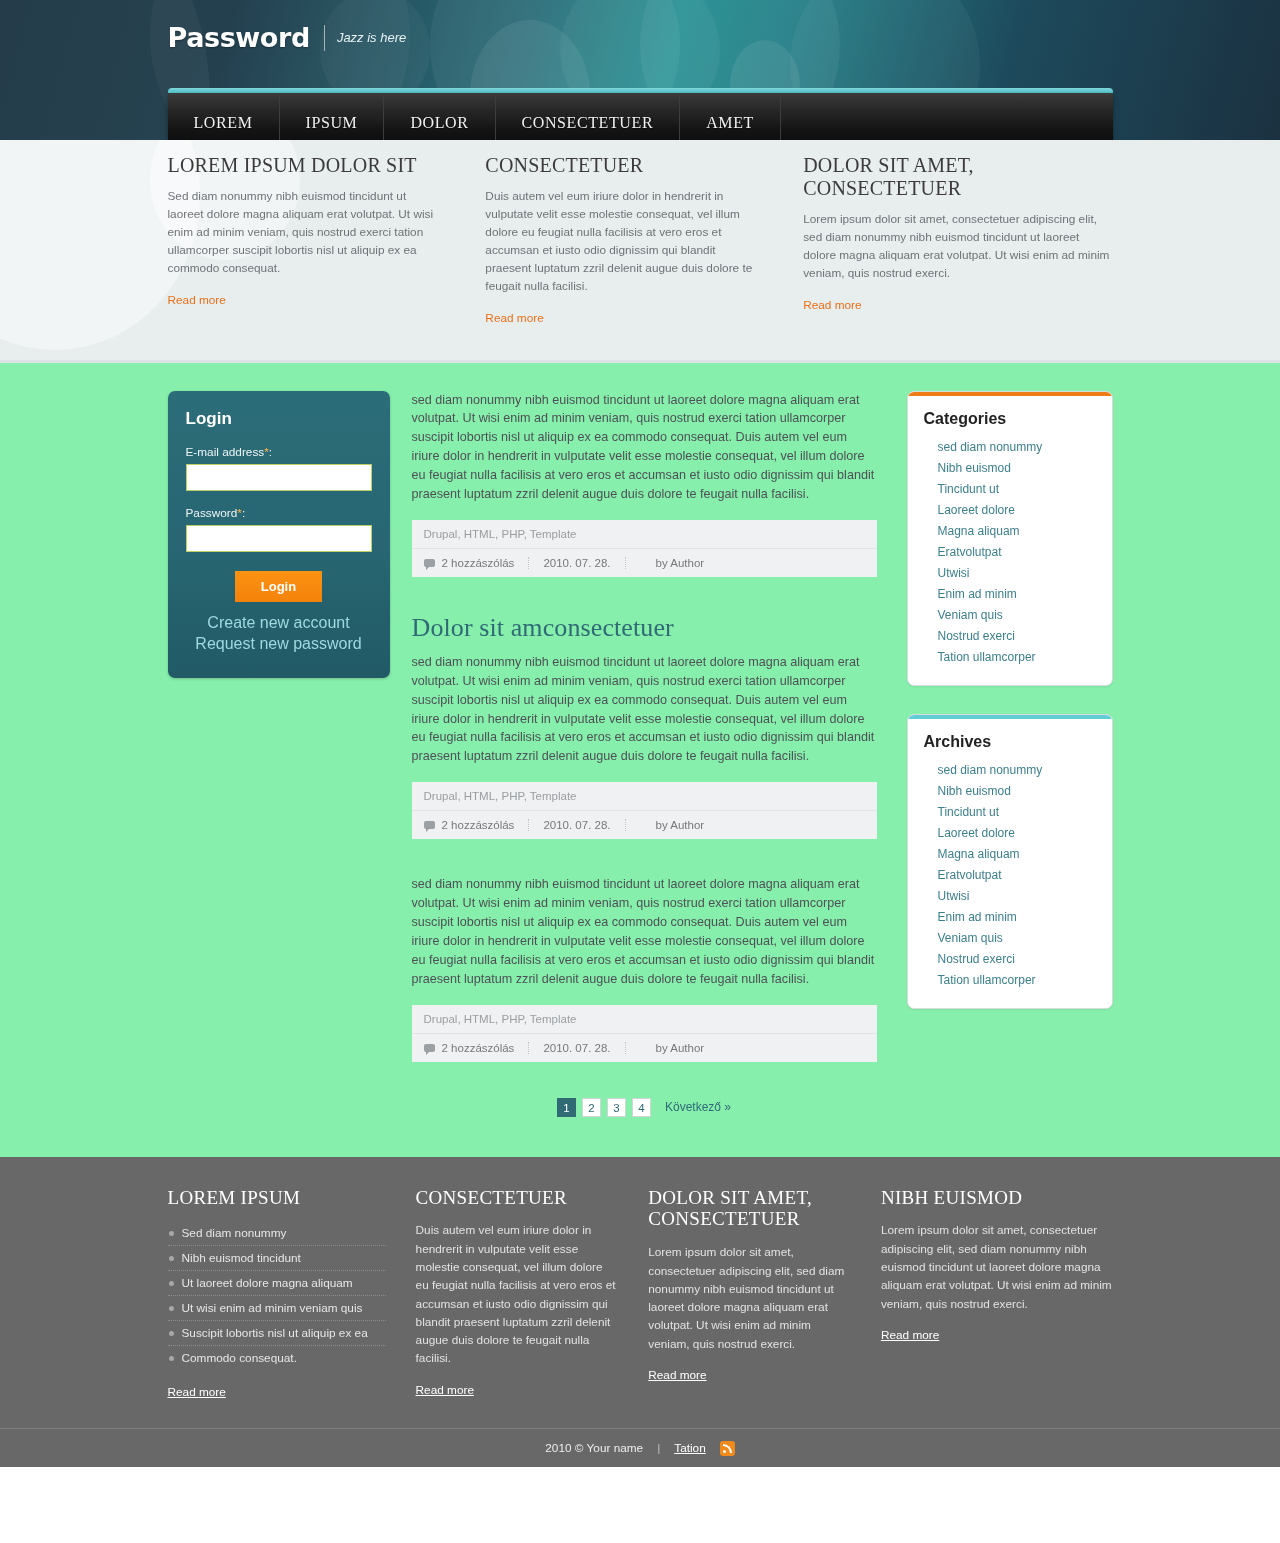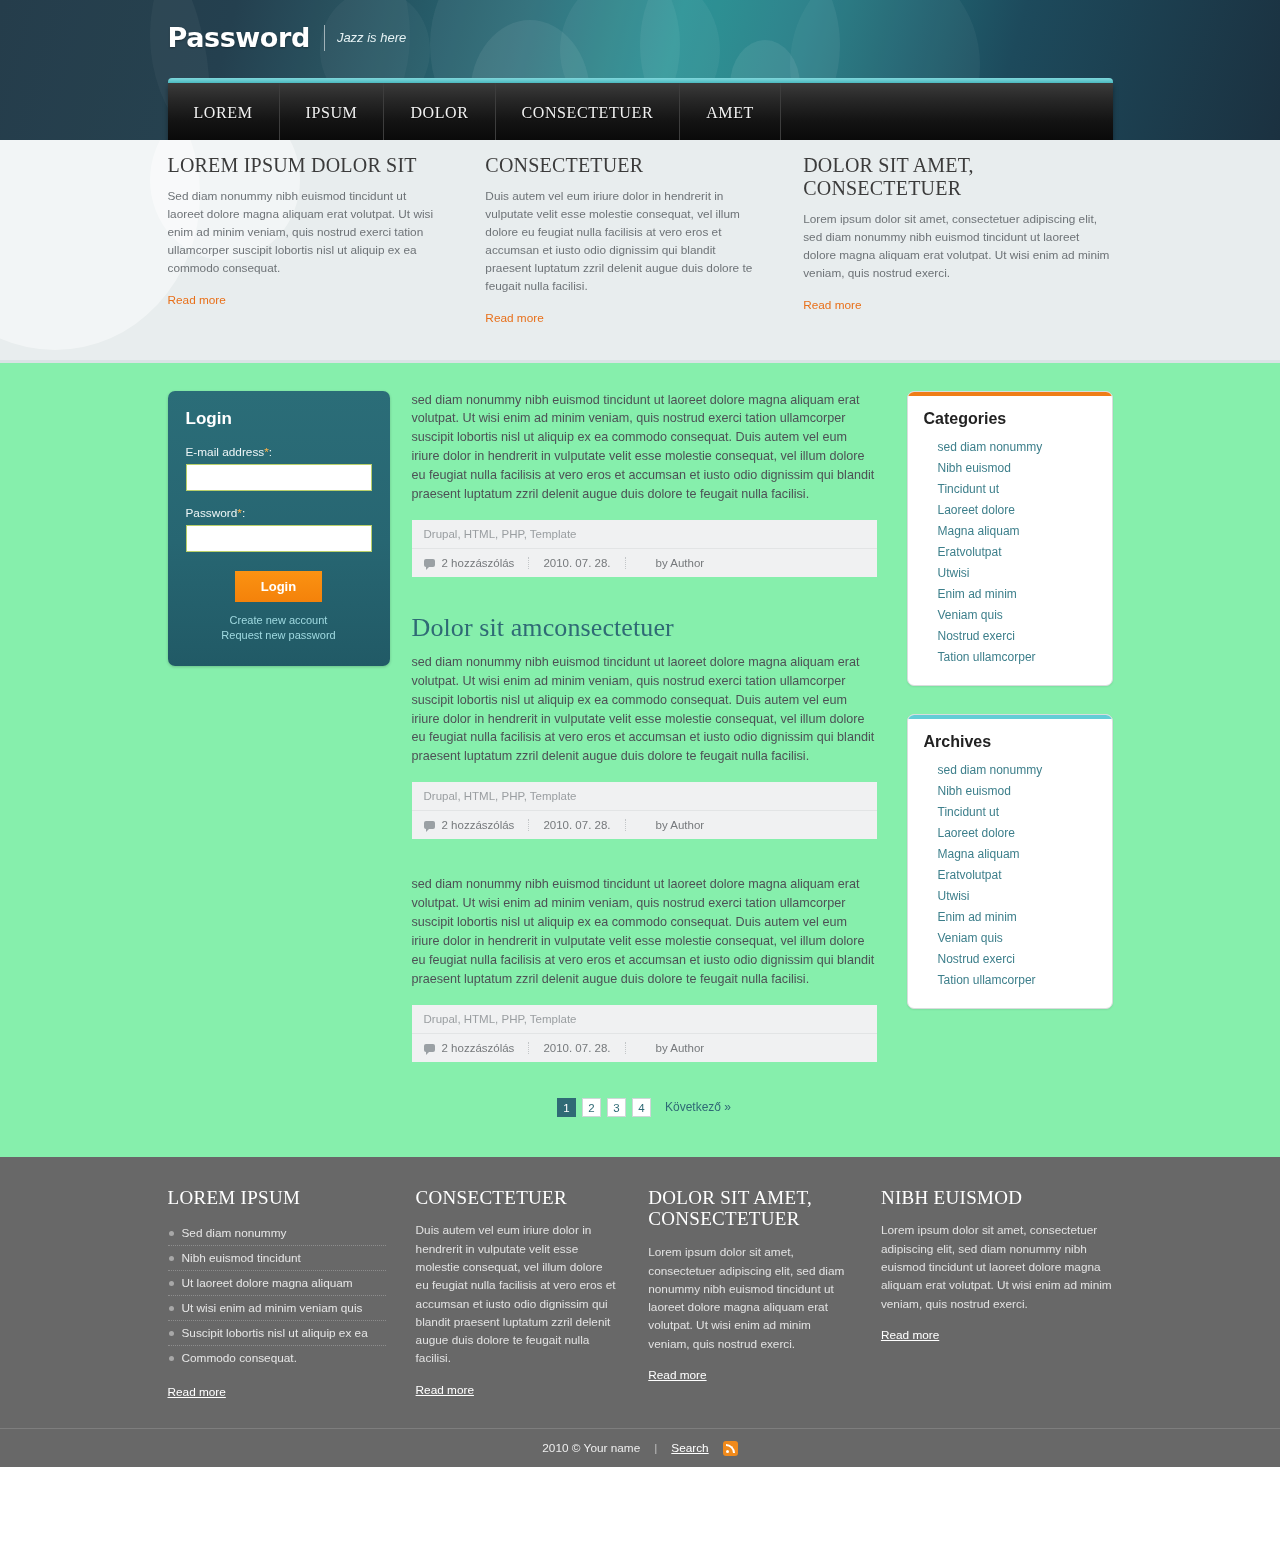--- a/index.html
+++ b/index.html
@@ -62,21 +62,21 @@
     padding: 0 10px; outline: none;
   }
   .search-btn {
     flex: 1; height: 100%; background: transparent; border: 0;
     display: flex; align-items: center; justify-content: center; cursor: pointer;
   }
   .mag { position: relative; width: 13px; height: 13px; border: 2px solid #fff; border-radius: 50%; }
   .mag::after { content: ""; position: absolute; width: 2px; height: 7px; background: #fff; right: -3px; bottom: -6px; transform: rotate(-45deg); border-radius: 1px; }
 
   
-  .navwrap { position: absolute; left: 0; top: 78px; width: 945px; }
+  .navwrap { position: absolute; left: 0; top: 88px; width: 945px; }
   .nav-top-edge {
     height: 5px;
     background: linear-gradient(180deg, #7fd6da 0%, #4fbfc6 100%);
     border-radius: 4px 4px 0 0;
   }
   .mainnav {
     height: 60px;
     background: linear-gradient(180deg, #3b3b3b 0%, #262626 30%, #141414 62%, #080808 100%);
     display: flex;
     box-shadow: 0 3px 5px rgba(0,0,0,0.35);
@@ -156,21 +156,21 @@
   }
   .login-btn {
     display: block; margin: 4px auto 12px auto;
     background: linear-gradient(180deg, #fb9212 0%, #f4820a 100%);
     border: 0; color: #fff; font-weight: bold; font-size: 13px;
     padding: 8px 26px; cursor: pointer;
     font-family: "Liberation Sans", sans-serif;
   }
   .login-links { text-align: center; }
   .login-links a {
-    display: block; font-size: 11px; color: #9fd9e0;
+    display: block; font-size: 16px; color: #9fd9e0;
     text-decoration: none; margin-bottom: 3px; cursor: pointer;
   }
 
   
   .articles { flex: 1; padding: 0 30px 0 22px; }
   .article { margin-bottom: 36px; }
   .article h1 {
     font-family: "Liberation Serif", serif;
     font-weight: normal;
     font-size: 26px;
@@ -523,16 +523,16 @@
       <h4>NIBH EUISMOD</h4>
       <p>Lorem ipsum dolor sit amet, consectetuer adipiscing elit, sed diam nonummy nibh euismod tincidunt ut laoreet dolore magna aliquam erat volutpat. Ut wisi enim ad minim veniam, quis nostrud exerci.</p>
       <a class="readmore-white">Read more</a>
     </div>
 
   </div>
 
   <div class="copybar">
     <span>2010 © Your name</span>
     <span class="sep">|</span>
-    <a>Search</a>
+    <a>Tation</a>
     <span class="rss-icon"></span>
   </div>
 </div>
 
 </body></html>

